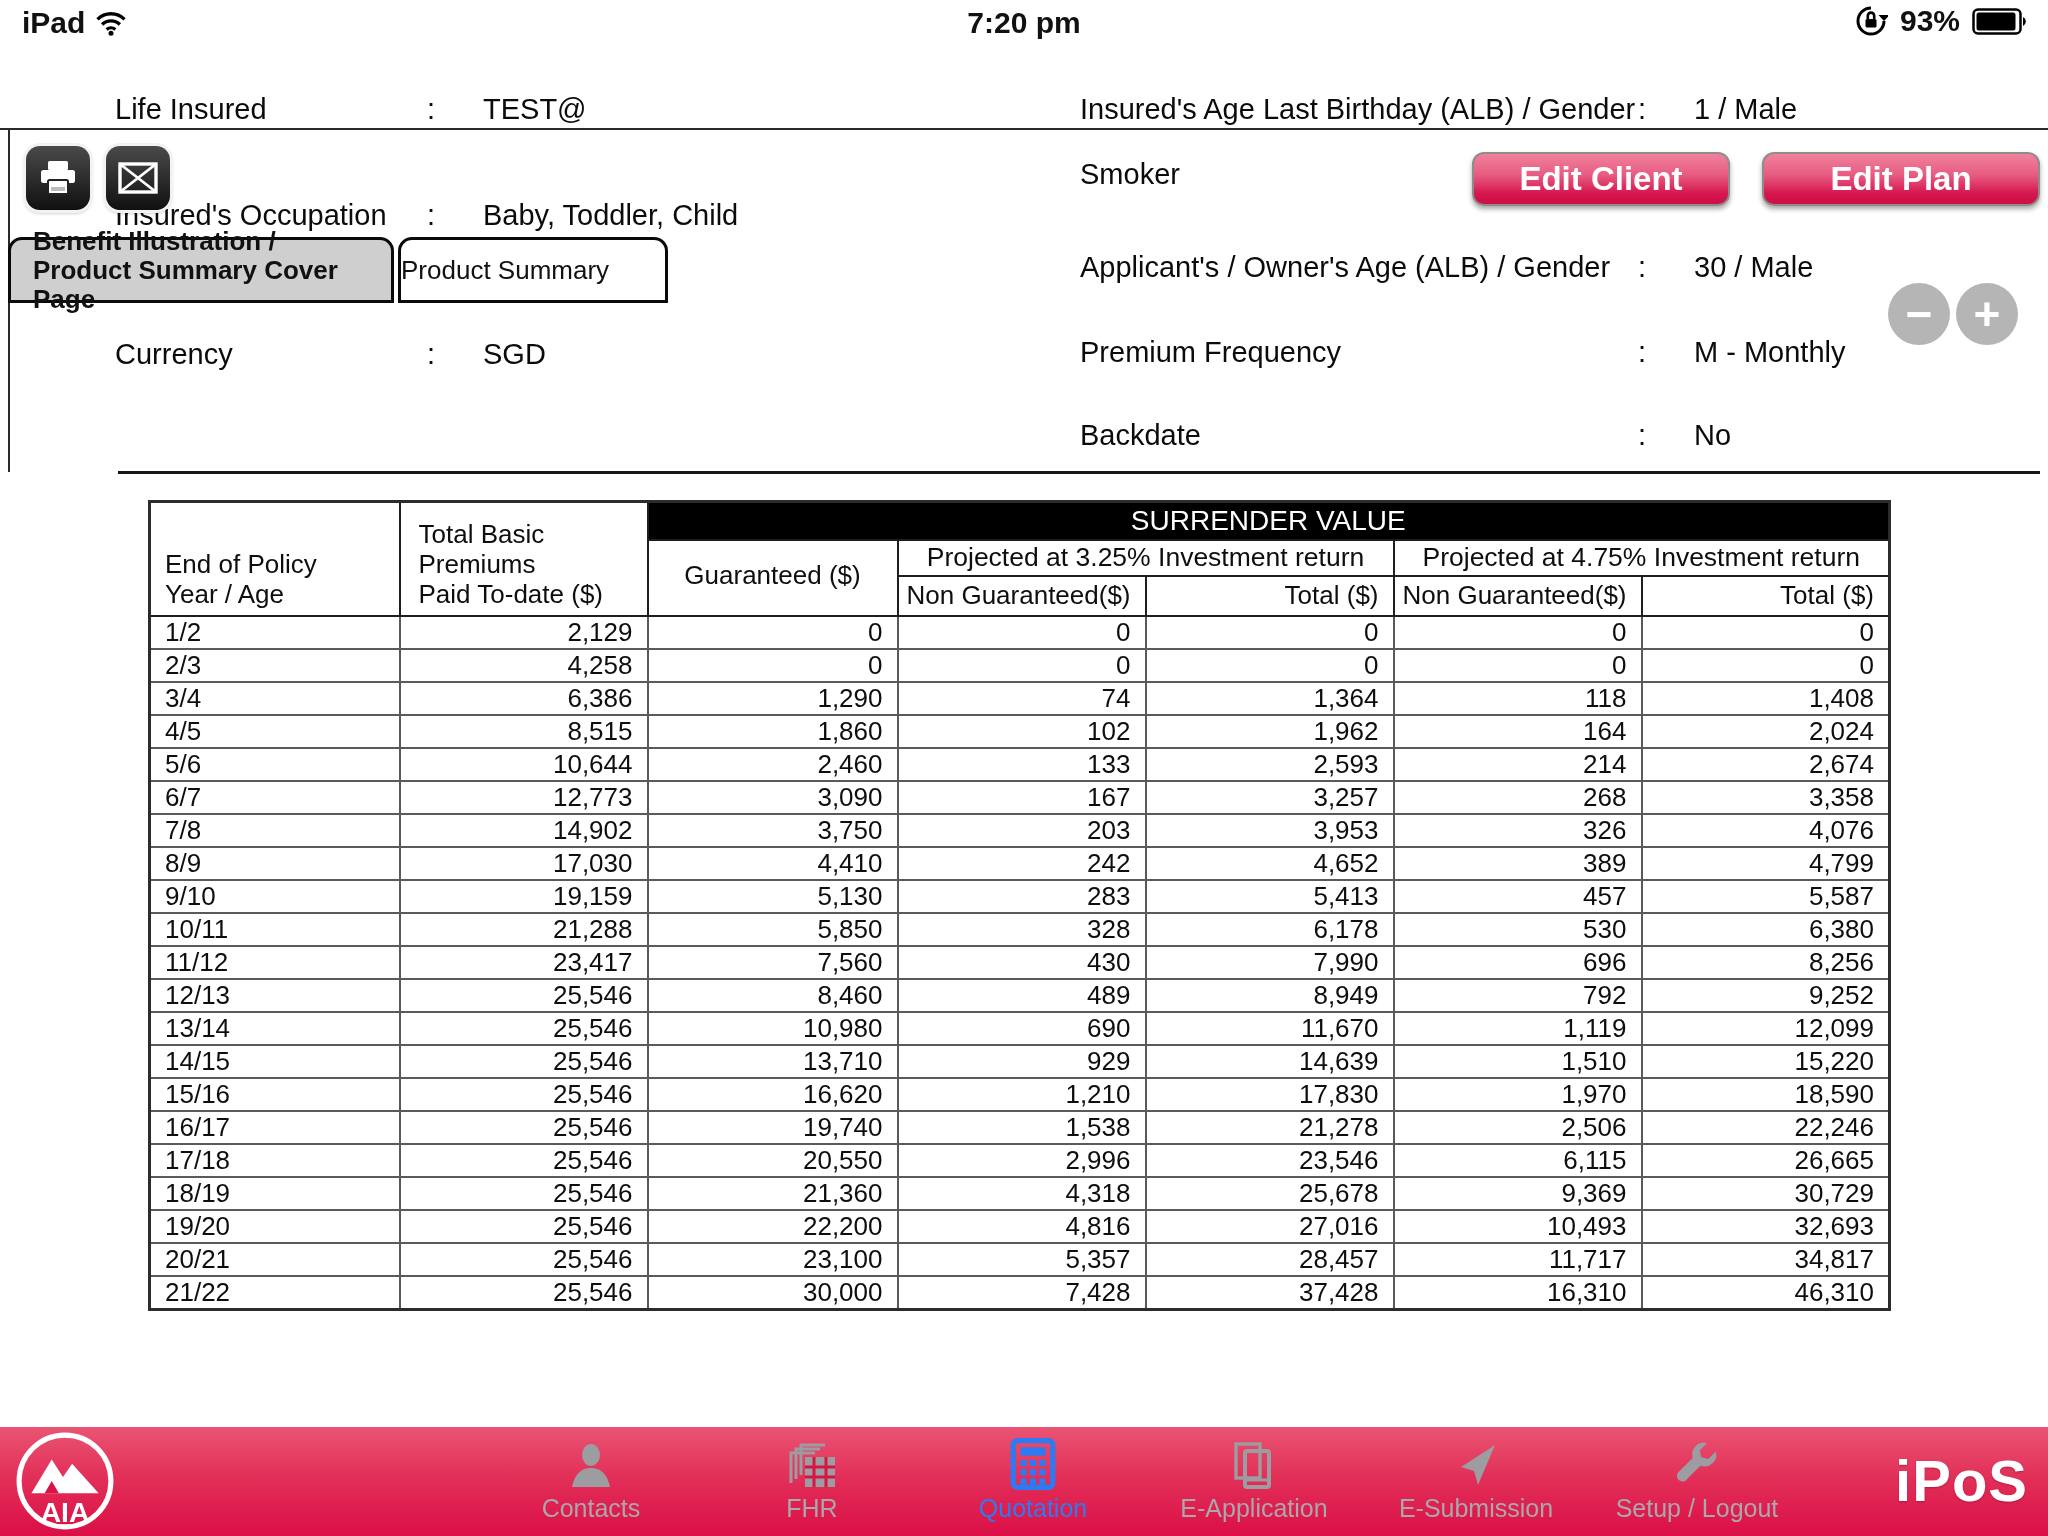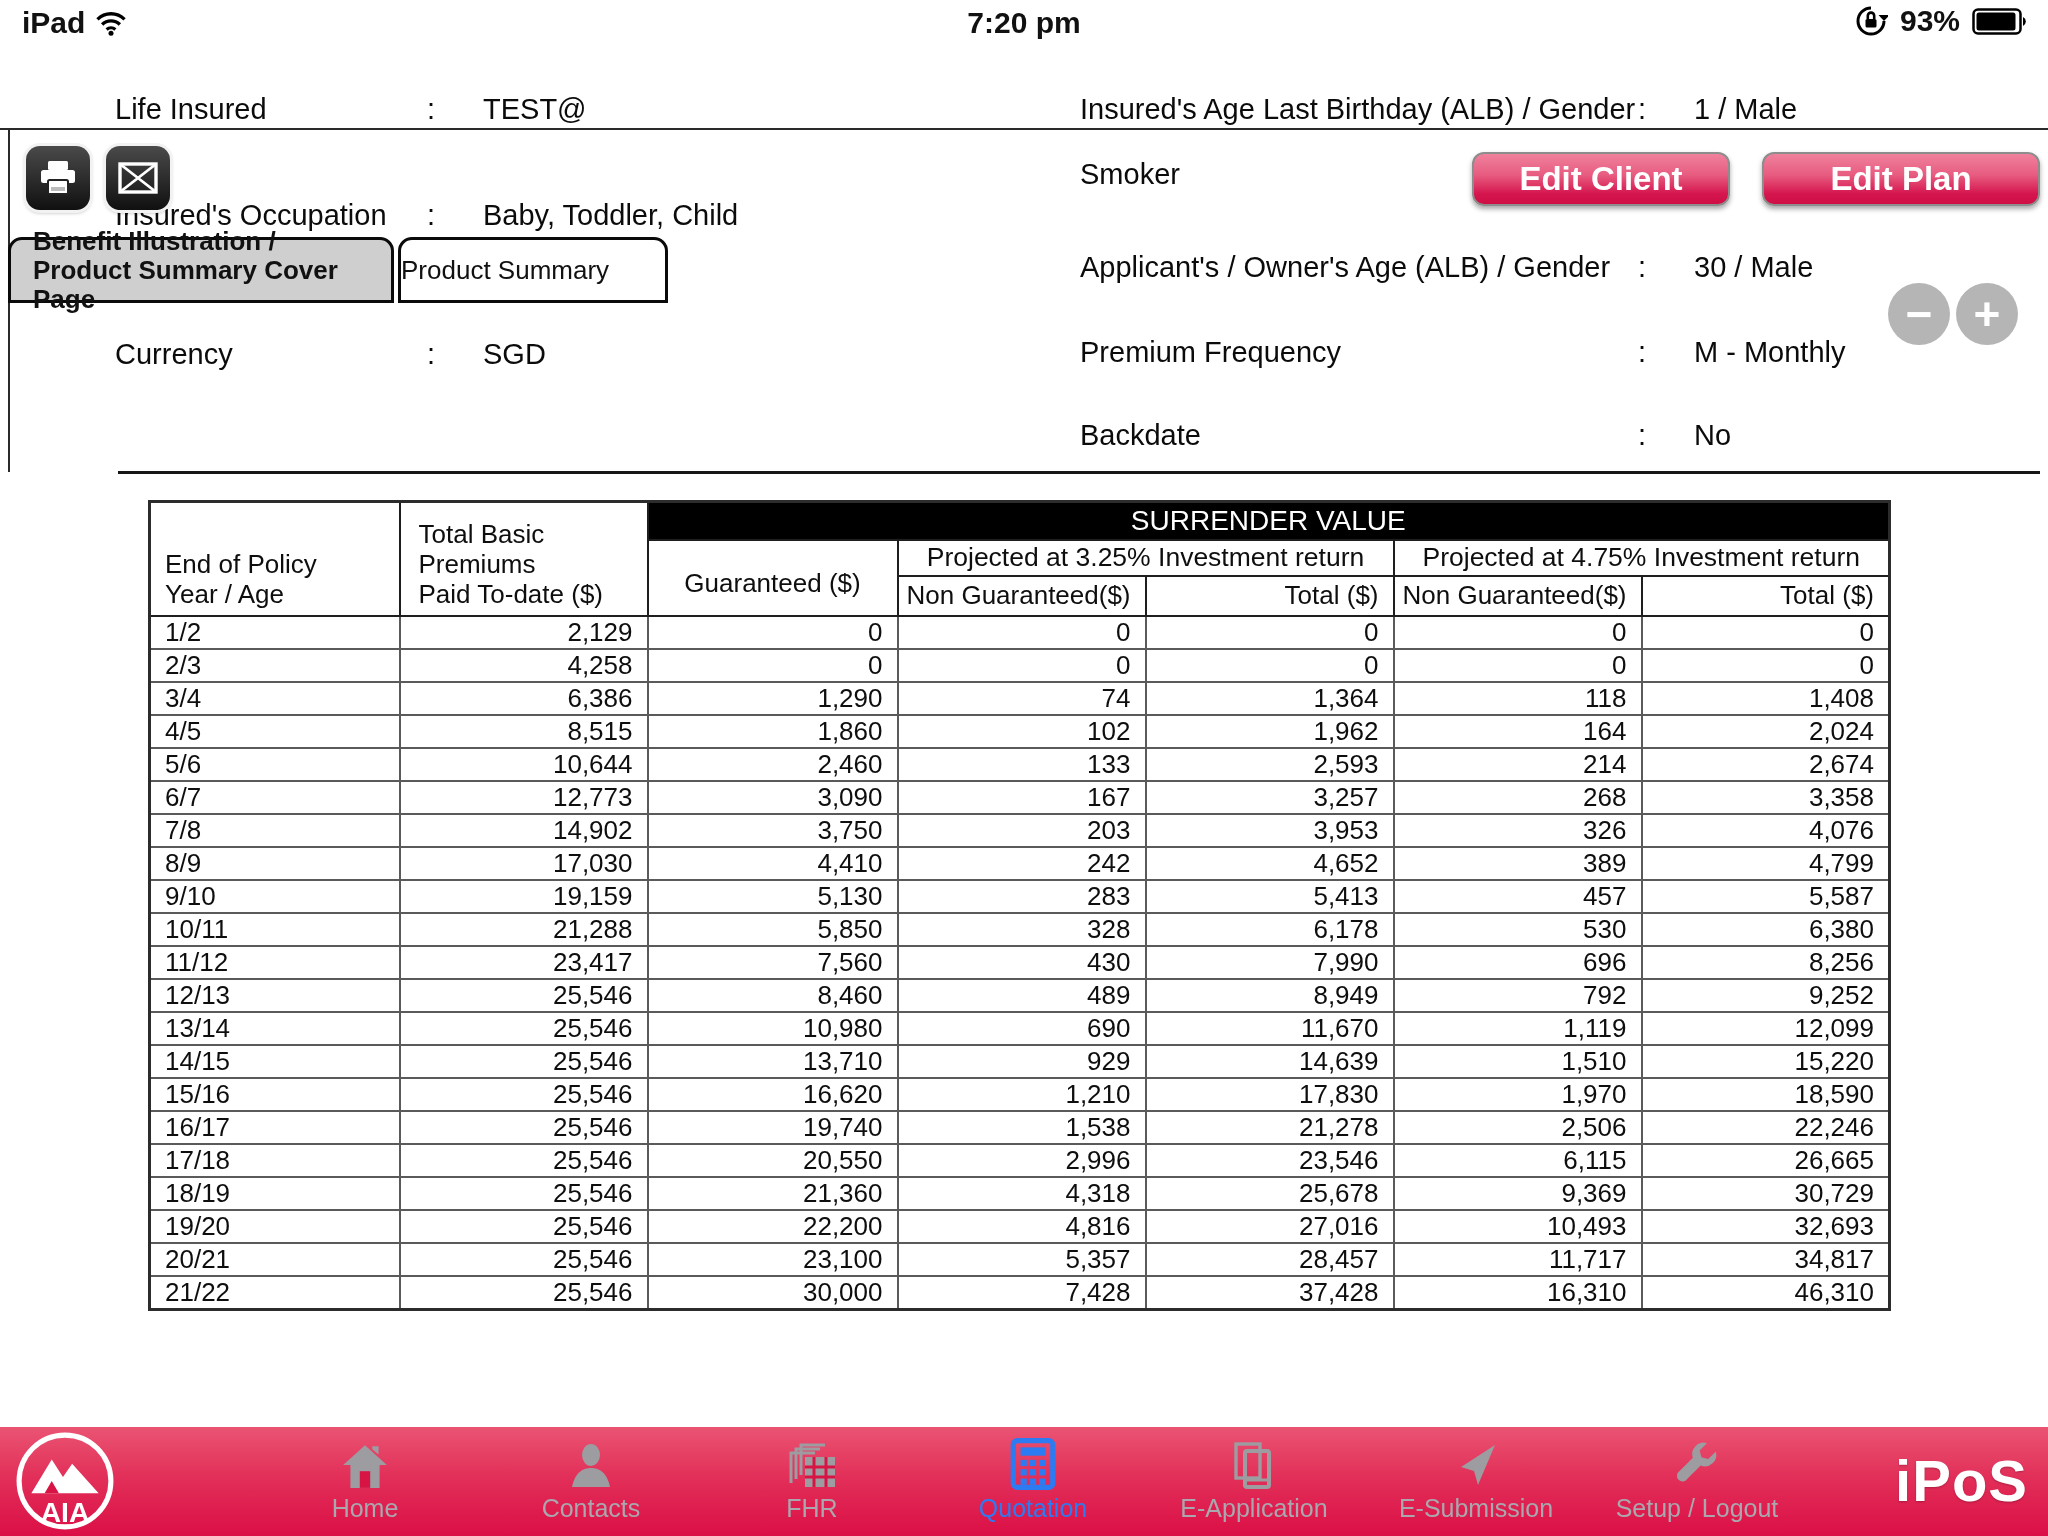--- a/index.html
+++ b/index.html
@@ -57,21 +57,21 @@
   .bi-table{position:absolute;left:148px;top:500px;width:1740px;border-collapse:collapse;table-layout:fixed;
             font-size:26px;color:#0e0e0e;background:#fff;border:3px solid #2c2c2c;}
   .bi-table th,.bi-table td{border:2px solid #5a5a5a;box-sizing:border-box;font-weight:normal;}
   .bi-table thead td,.bi-table thead th{border-color:#1e1e1e;}
   .th-surrender{background:#000;color:#fff;font-weight:bold;text-align:center;font-size:28px;height:38px;}
   .th-group{font-weight:bold;text-align:center;height:36px;font-size:26.5px;}
   .th-sub-left{text-align:left;padding-left:8px;height:40px;}
   .th-sub-right{text-align:right;padding-right:14px;height:40px;}
   .th-year{vertical-align:bottom;text-align:left;padding:0 0 6px 14px;white-space:pre-line;line-height:30px;}
   .th-prem{vertical-align:bottom;text-align:left;padding:0 0 6px 18px;white-space:pre-line;line-height:30px;}
-  .th-guar{vertical-align:bottom;text-align:center;padding-bottom:16px;}
+  .th-guar{vertical-align:bottom;text-align:center;padding-bottom:24px;}
   .bi-table tbody td{height:33px;padding:0 14px;border-top-color:#9b9b9b;}
   .bi-table tbody td.yr{text-align:left;}
   .bi-table tbody td.num{text-align:right;}
 
   
   .tab-bar{position:absolute;left:0;top:1427px;width:2048px;height:109px;
            background:linear-gradient(180deg,#ea5473 0%,#e23059 45%,#db0f46 100%);}
   .nav-item{position:absolute;top:7px;width:200px;text-align:center;cursor:pointer;}
   .nav-item .nav-ic{height:56px;display:flex;align-items:flex-end;justify-content:center;}
   .nav-item .nav-lbl{margin-top:4px;font-size:25px;color:#aaa7ae;}
@@ -412,29 +412,20 @@
 
   <div class="tab-bar">
 
     <svg class="aia-logo" width="102" height="102" viewBox="0 0 100 100">
       <circle cx="50" cy="50" r="45" fill="none" stroke="#fff" stroke-width="5"></circle>
       <path d="M17 62 L37 29 L48 46 L57 33 L83 62 Z" fill="#fff"></path>
       <path d="M30 62 L44 62 L37 50 Z" fill="#d81445"></path>
       <text x="50" y="90" text-anchor="middle" font-size="28" font-weight="bold" fill="#fff" font-family="Liberation Sans, sans-serif">AIA</text>
     </svg>
 
-    <div class="nav-item" style="left:265px;">
-      <div class="nav-ic">
-          <svg width="50" height="48" viewBox="0 0 48 46">
-        <path d="M24 3 L45 22 H38 V44 H10 V22 H3 Z M31 4 h6 v8 l-6 -5 z" fill="#9c9ca1"></path>
-        <rect x="19" y="28" width="10" height="16" fill="#d81445"></rect>
-      </svg>
-        </div>
-      <div class="nav-lbl">Home</div>
-    </div>
 
     <div class="nav-item" style="left:491px;">
       <div class="nav-ic">
           <svg width="48" height="48" viewBox="0 0 48 46">
         <ellipse cx="24" cy="12" rx="9" ry="11" fill="#9c9ca1"></ellipse>
         <path d="M5 44 C8 29 16 25 24 25 C32 25 40 29 43 44 Z" fill="#9c9ca1"></path>
       </svg>
         </div>
       <div class="nav-lbl">Contacts</div>
     </div>

